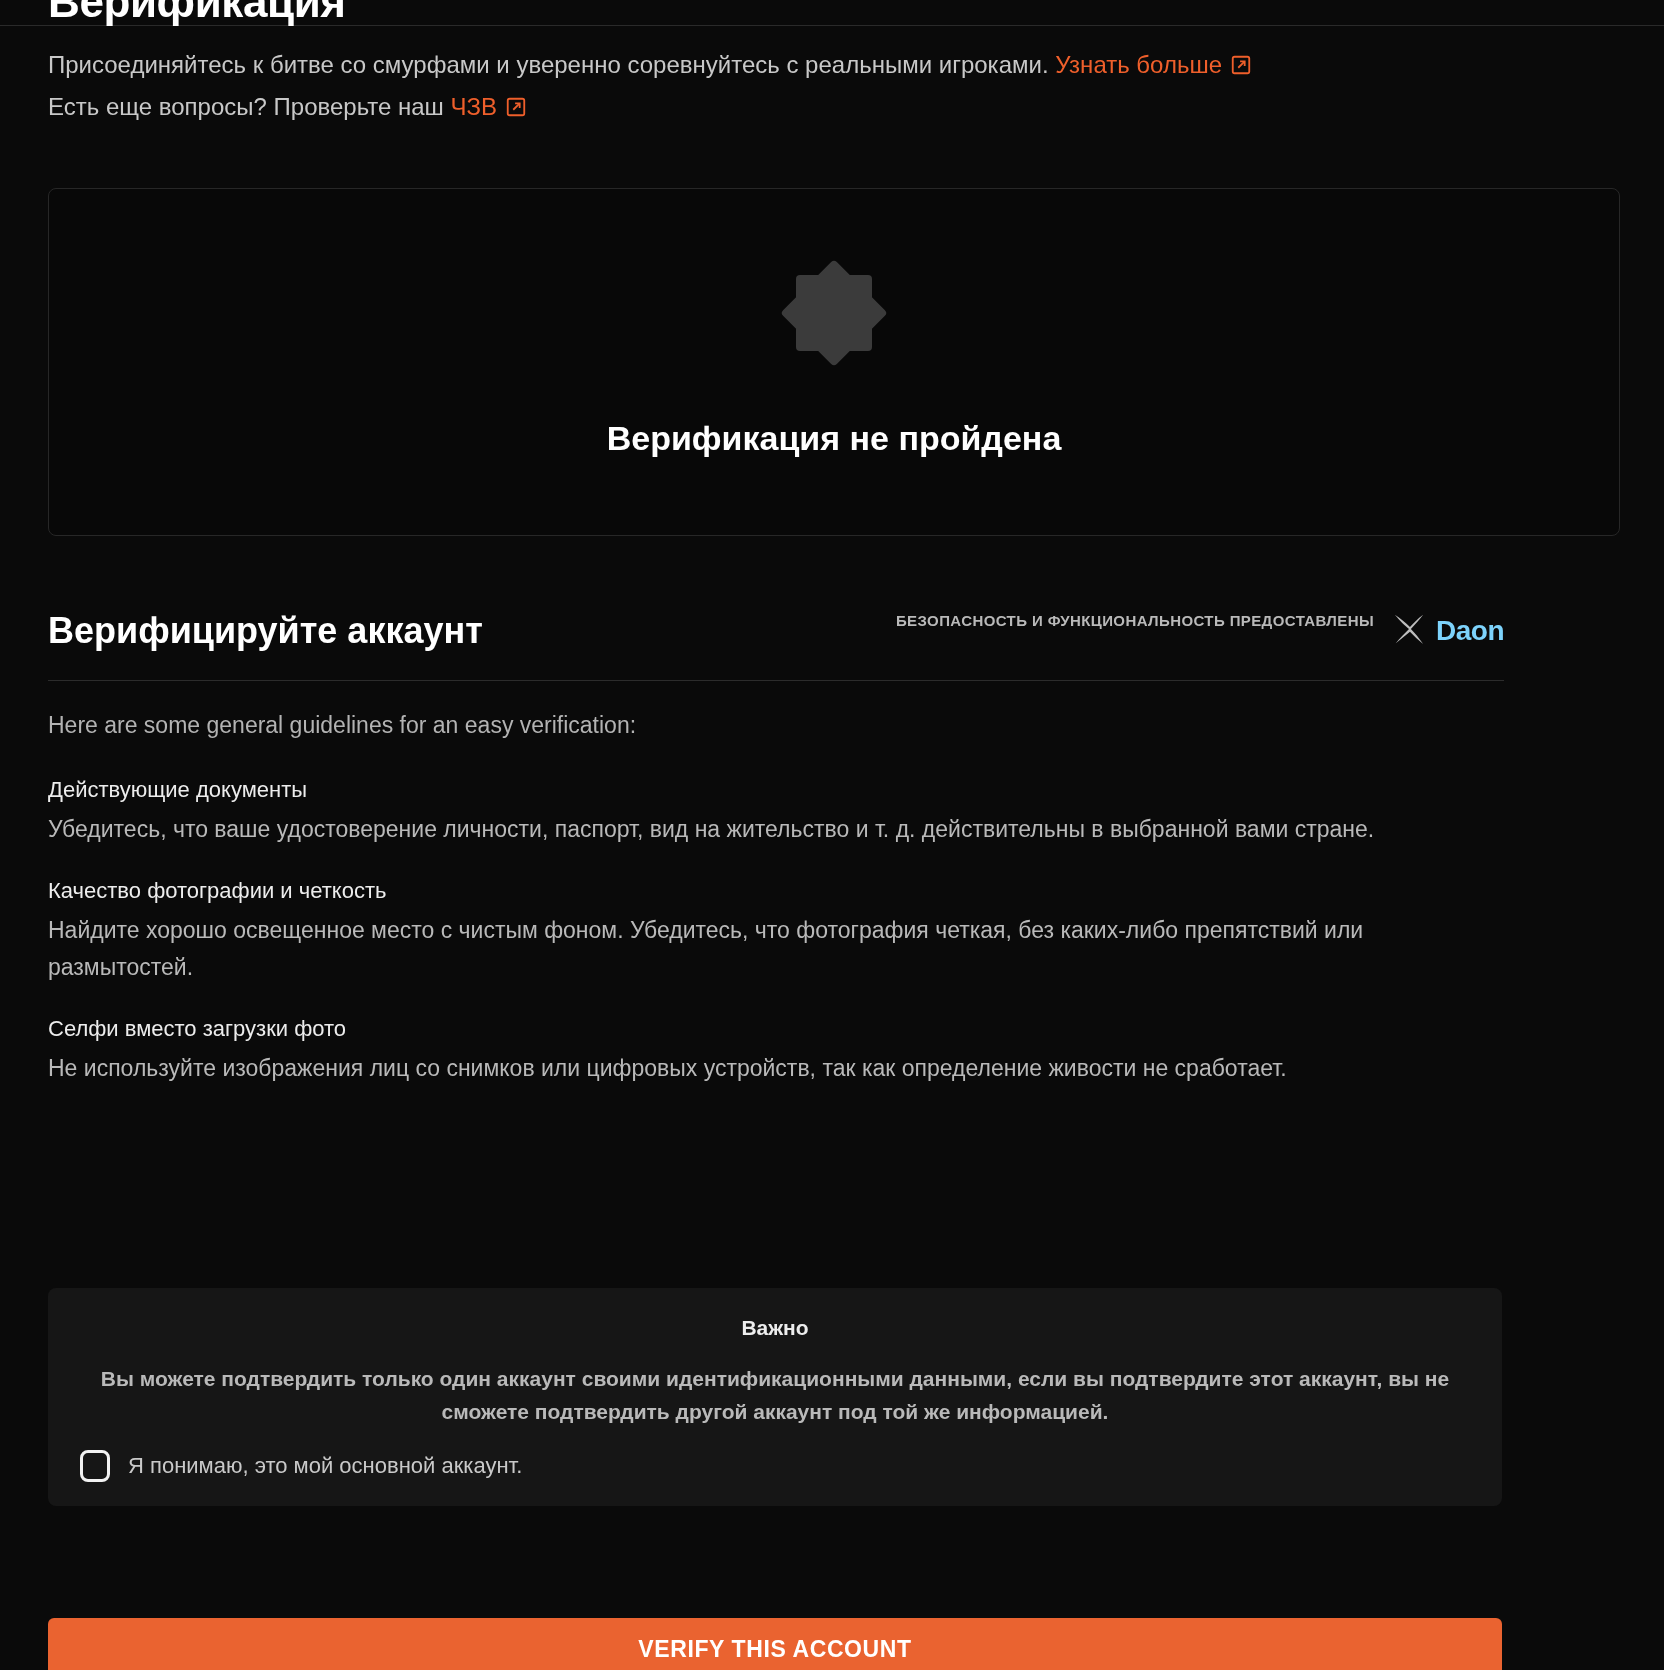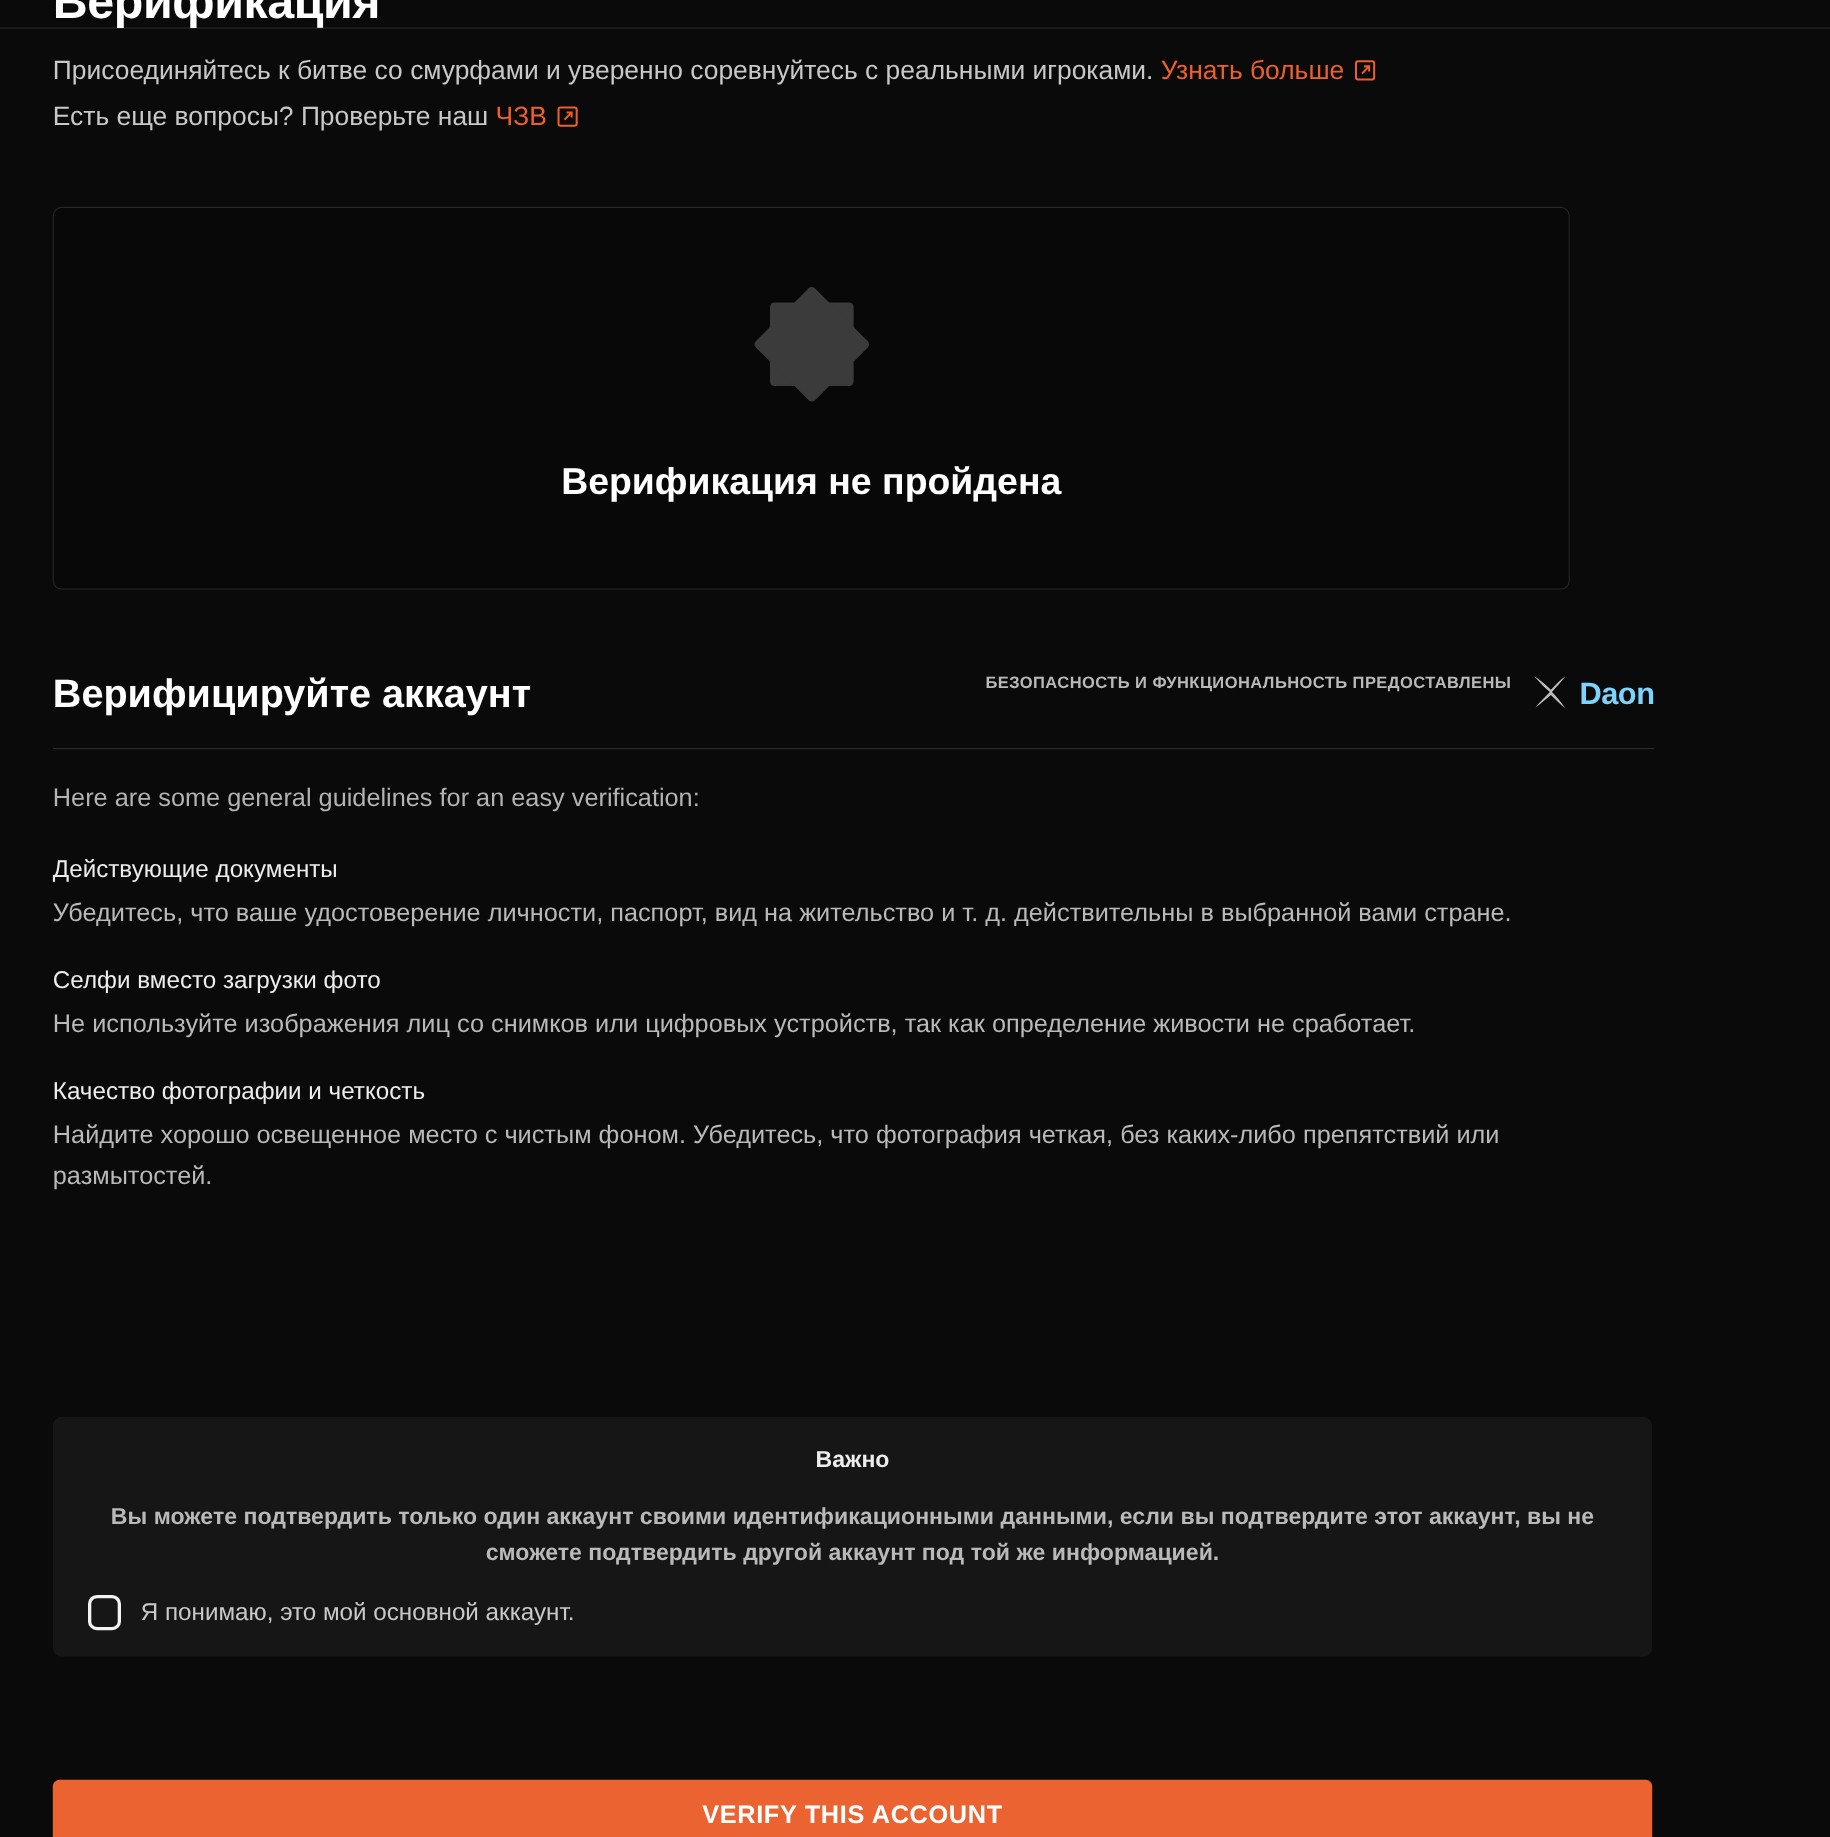--- a/index.html
+++ b/index.html
@@ -74,21 +74,21 @@
     margin-left: 8px;
     width: 22px;
     height: 22px;
   }
 
   
   .status-panel {
     position: absolute;
     left: 48px;
     top: 188px;
-    width: 1379px;
+    width: 1572px;
     height: 348px;
     box-sizing: border-box;
     border: 1px solid #272727;
     border-radius: 8px;
     background: #080808;
   }
   .star-wrap {
     position: absolute;
     left: 50%;
     top: 72px;
@@ -320,27 +320,27 @@
 
   <div class="guidelines">
     <p class="intro">Here are some general guidelines for an easy verification:</p>
 
     <div class="g-item">
       <p class="g-title">Действующие документы</p>
       <p class="g-body">Убедитесь, что ваше удостоверение личности, паспорт, вид на жительство и т. д. действительны в выбранной вами стране.</p>
     </div>
 
     <div class="g-item">
+      <p class="g-title">Качество фотографии и четкость</p>
+      <p class="g-body">Найдите хорошо освещенное место с чистым фоном. Убедитесь, что фотография четкая, без каких-либо препятствий или размытостей.</p>
+    </div>
+
+    <div class="g-item">
       <p class="g-title">Селфи вместо загрузки фото</p>
       <p class="g-body">Не используйте изображения лиц со снимков или цифровых устройств, так как определение живости не сработает.</p>
-    </div>
-
-    <div class="g-item">
-      <p class="g-title">Качество фотографии и четкость</p>
-      <p class="g-body">Найдите хорошо освещенное место с чистым фоном. Убедитесь, что фотография четкая, без каких-либо препятствий или размытостей.</p>
     </div>
   </div>
 
   <div class="important">
     <p class="imp-title">Важно</p>
     <p class="imp-body">Вы можете подтвердить только один аккаунт своими идентификационными данными, если вы подтвердите этот аккаунт, вы не сможете подтвердить другой аккаунт под той же информацией.</p>
     <label class="check-row">
       <span class="checkbox"></span>
       <span class="check-label">Я понимаю, это мой основной аккаунт.</span>
     </label>

